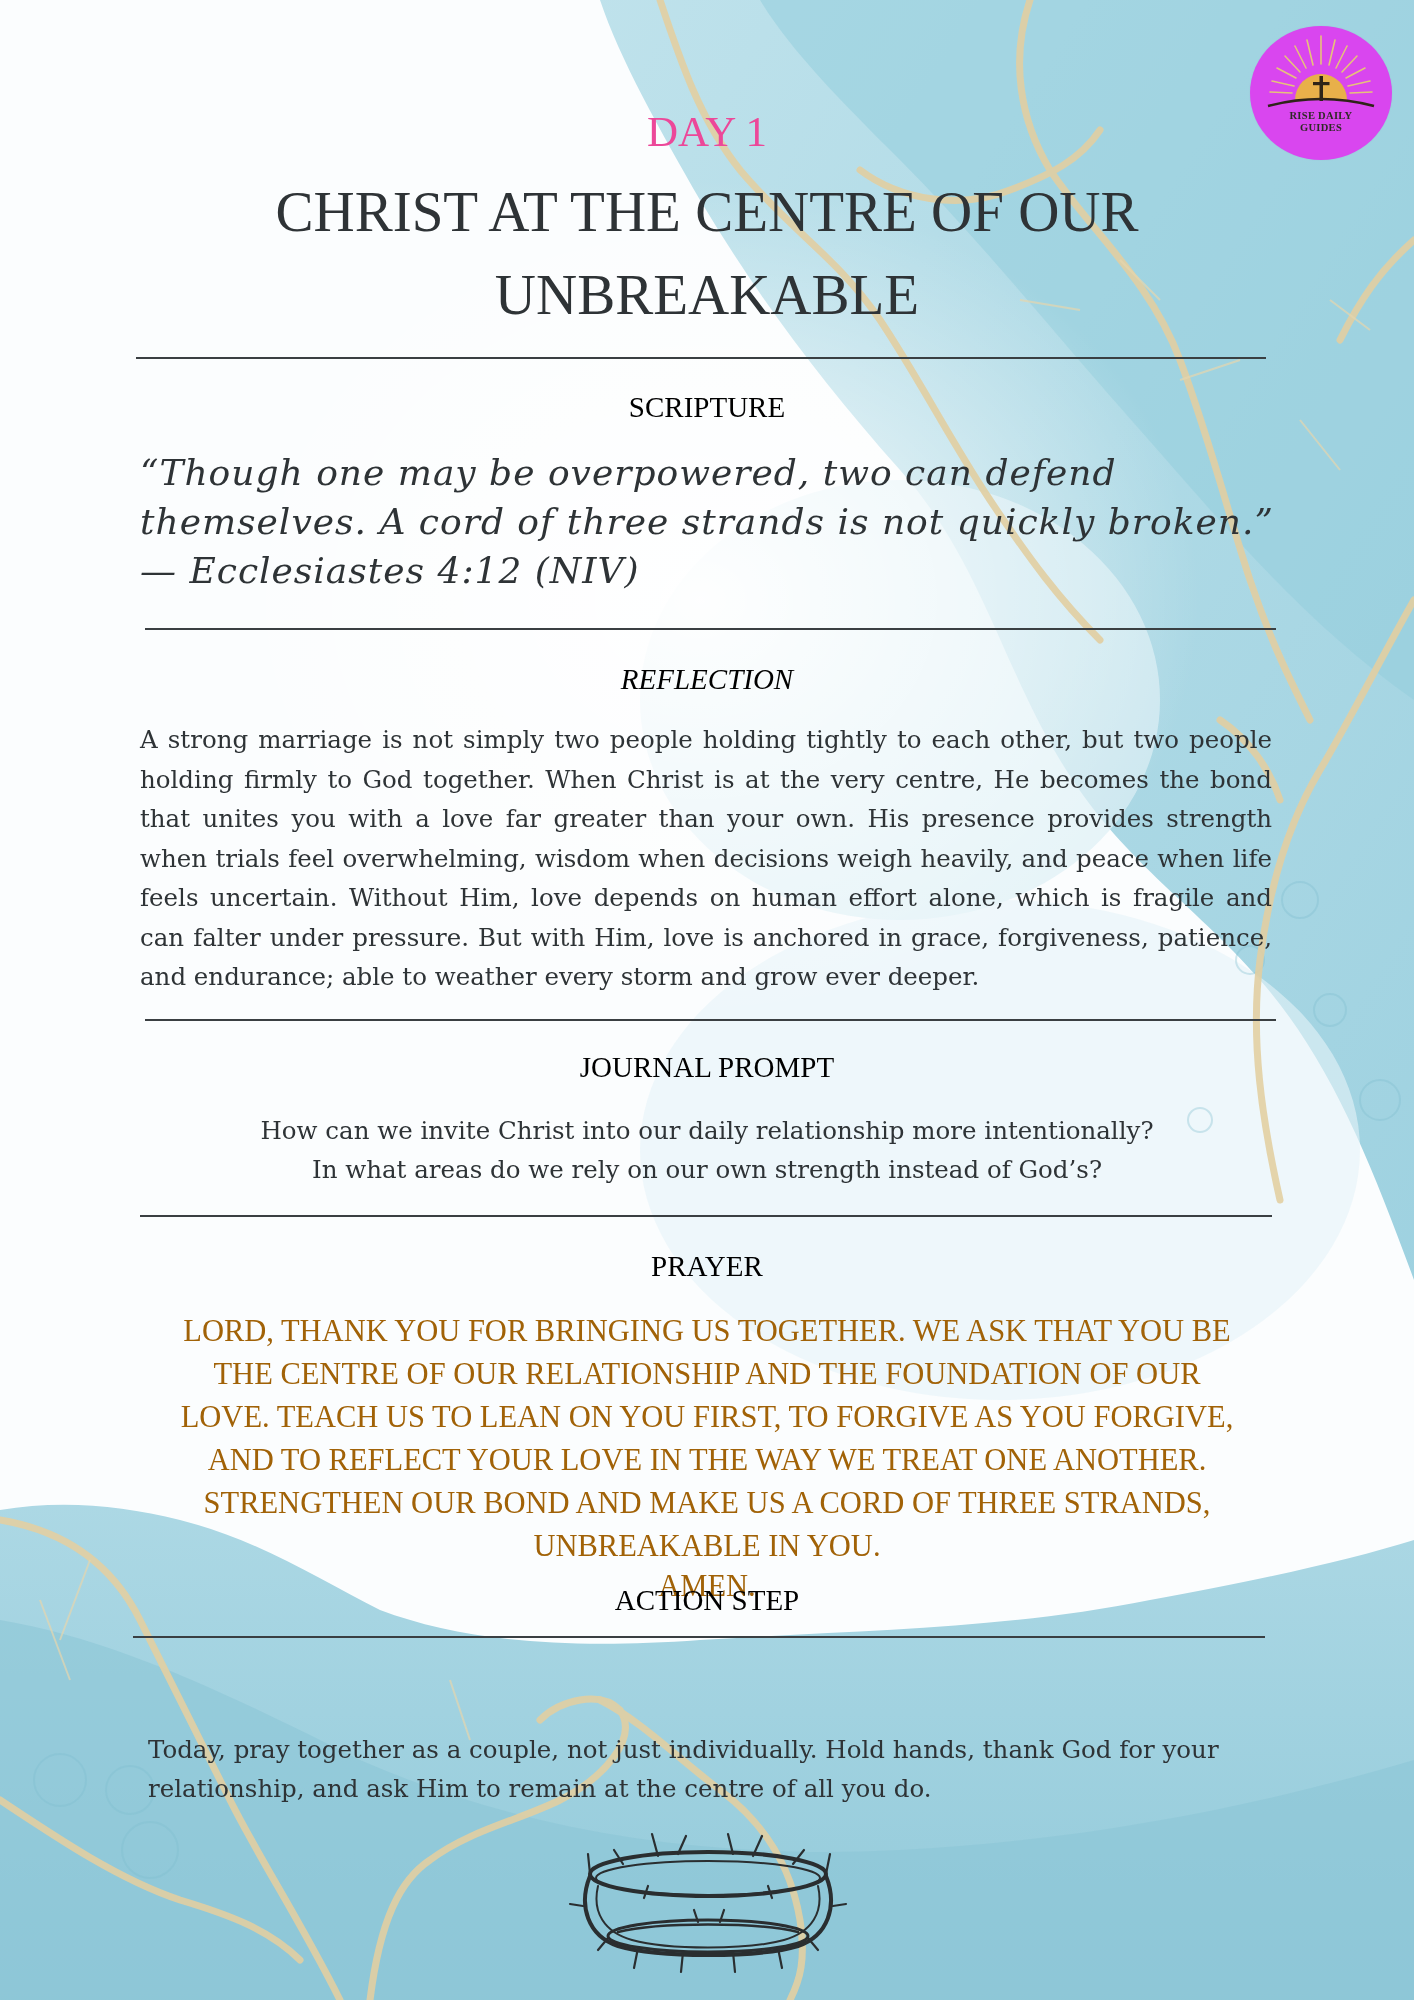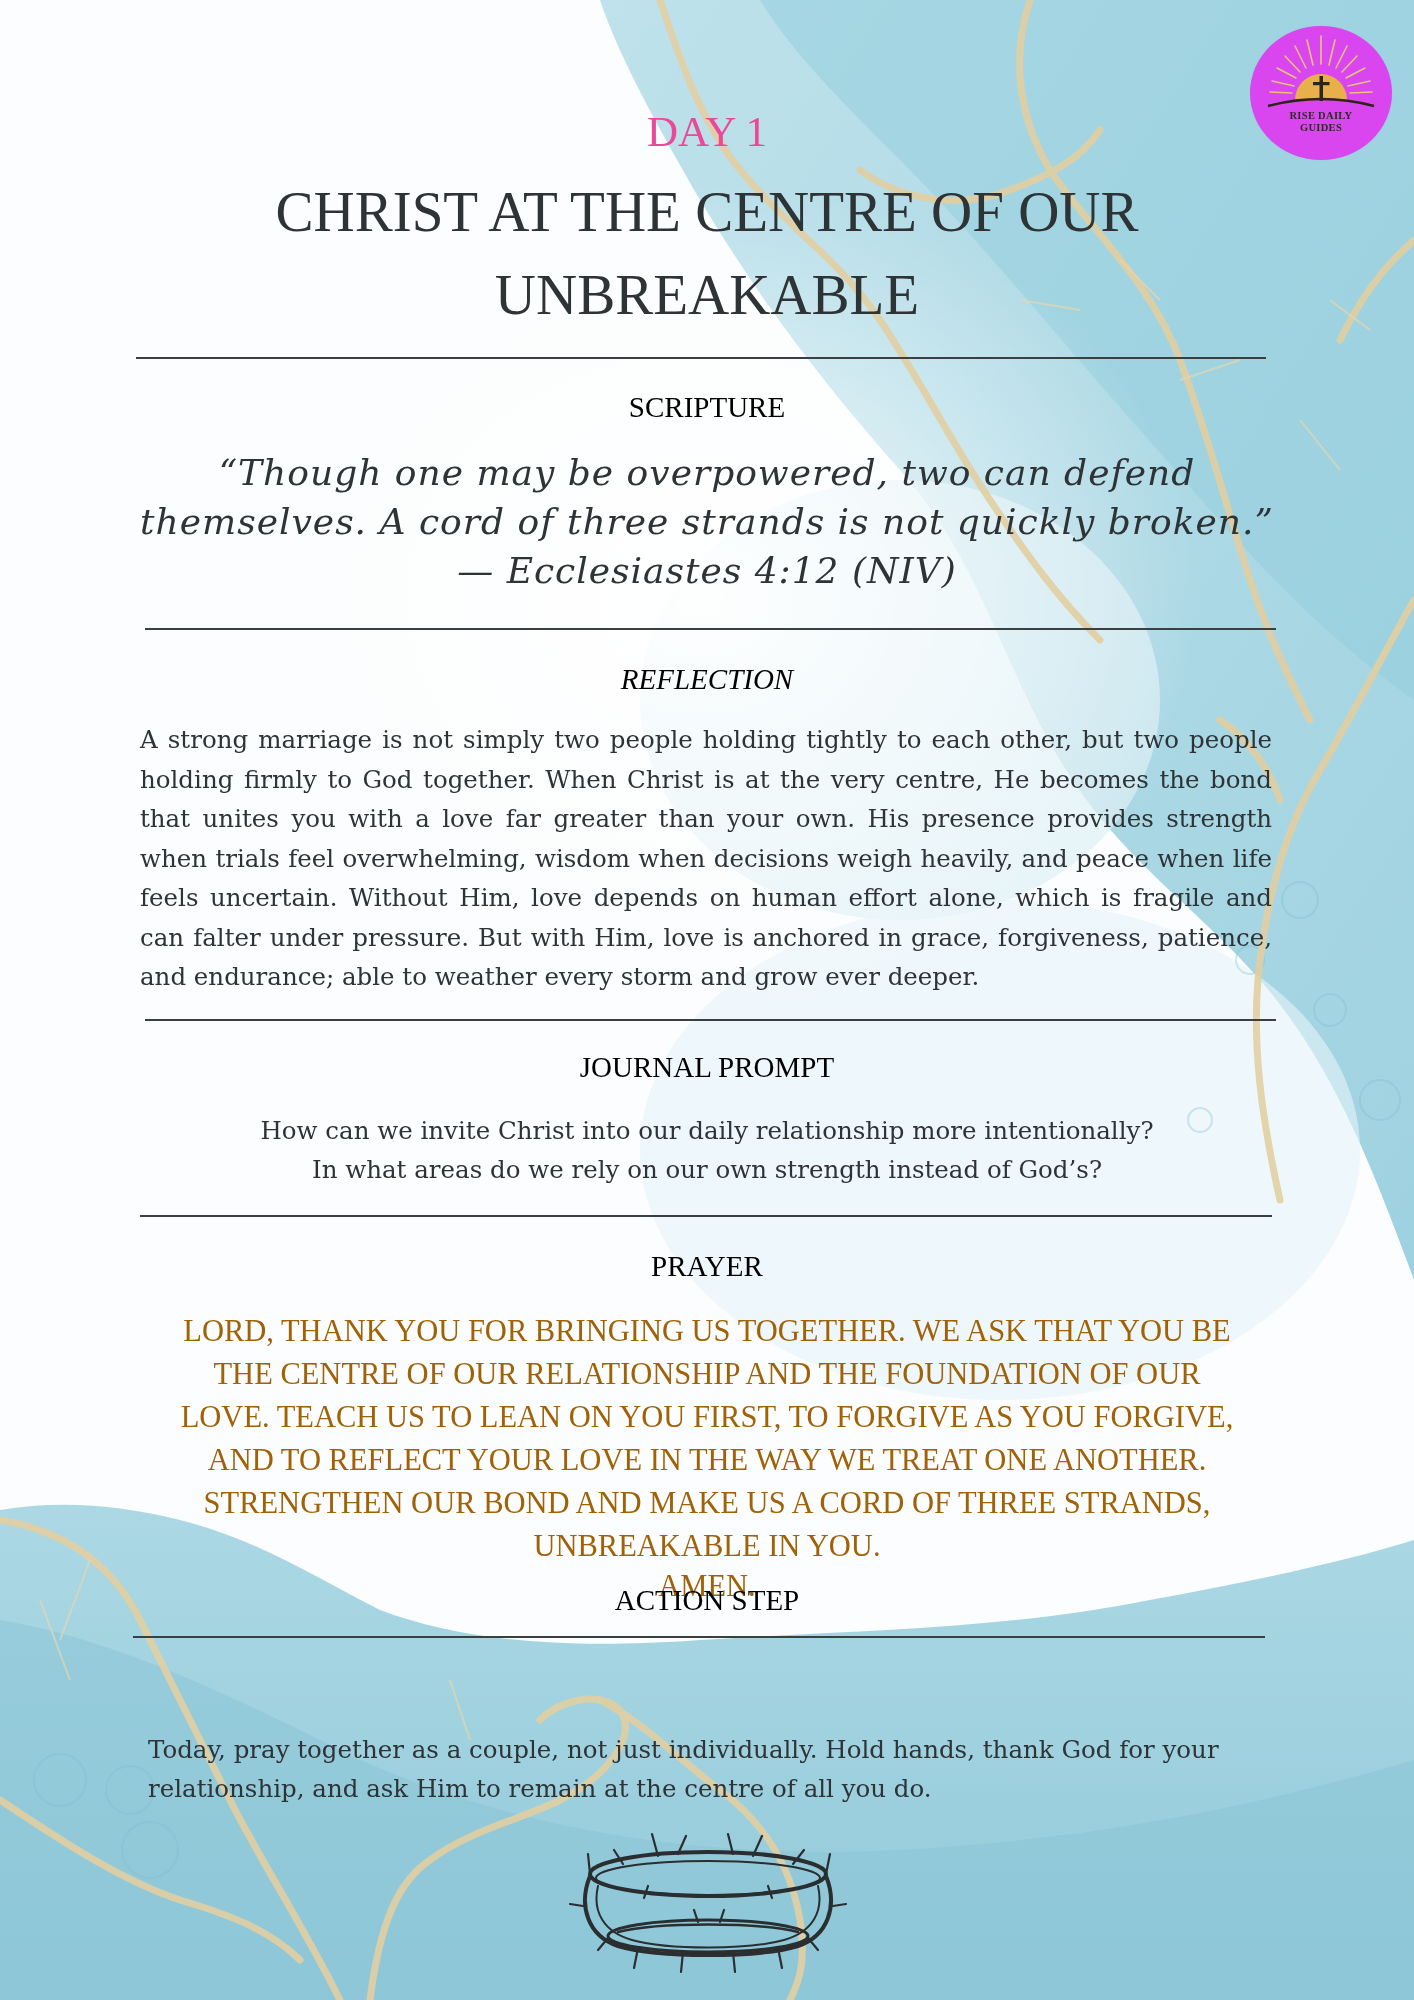--- a/index.html
+++ b/index.html
@@ -26,21 +26,21 @@
 
     .center { position: absolute; left: 0; width: 1414px; text-align: center; }
     .day { top: 104px; font-family: "Liberation Serif", serif; font-size: 43px; line-height: 56px; color: #ec4899; }
     .title { top: 170px; font-family: "Liberation Serif", serif; font-size: 57px; line-height: 83px; color: #2e3336; }
 
     .rule { position: absolute; height: 2px; background: #3a3f42; }
 
     .heading { font-family: "Liberation Serif", serif; font-size: 29px; line-height: 36px; color: #000000; }
 
     .scripture {
-      position: absolute; left: 140px; width: 1134px; top: 448px; text-align: center;
+      position: absolute; left: 140px; width: 1134px; top: 448px; text-align: left;
       font-family: "DejaVu Serif", serif; font-style: italic; font-size: 36px; line-height: 49px;
       color: #2e3336; letter-spacing: 1px;
     }
     .reflection {
       position: absolute; left: 140px; width: 1132px; top: 720px;
       font-family: "DejaVu Serif", serif; font-size: 24.5px; line-height: 39.5px;
       text-align: justify; color: #2e3336;
     }
     .journal {
       position: absolute; left: 140px; width: 1134px; top: 1111px; text-align: center;

